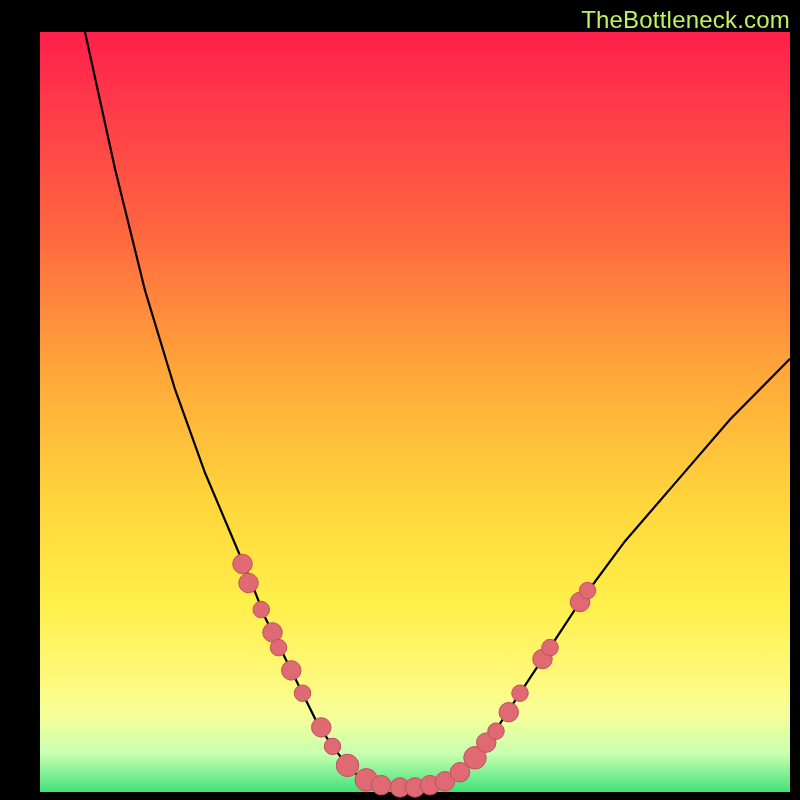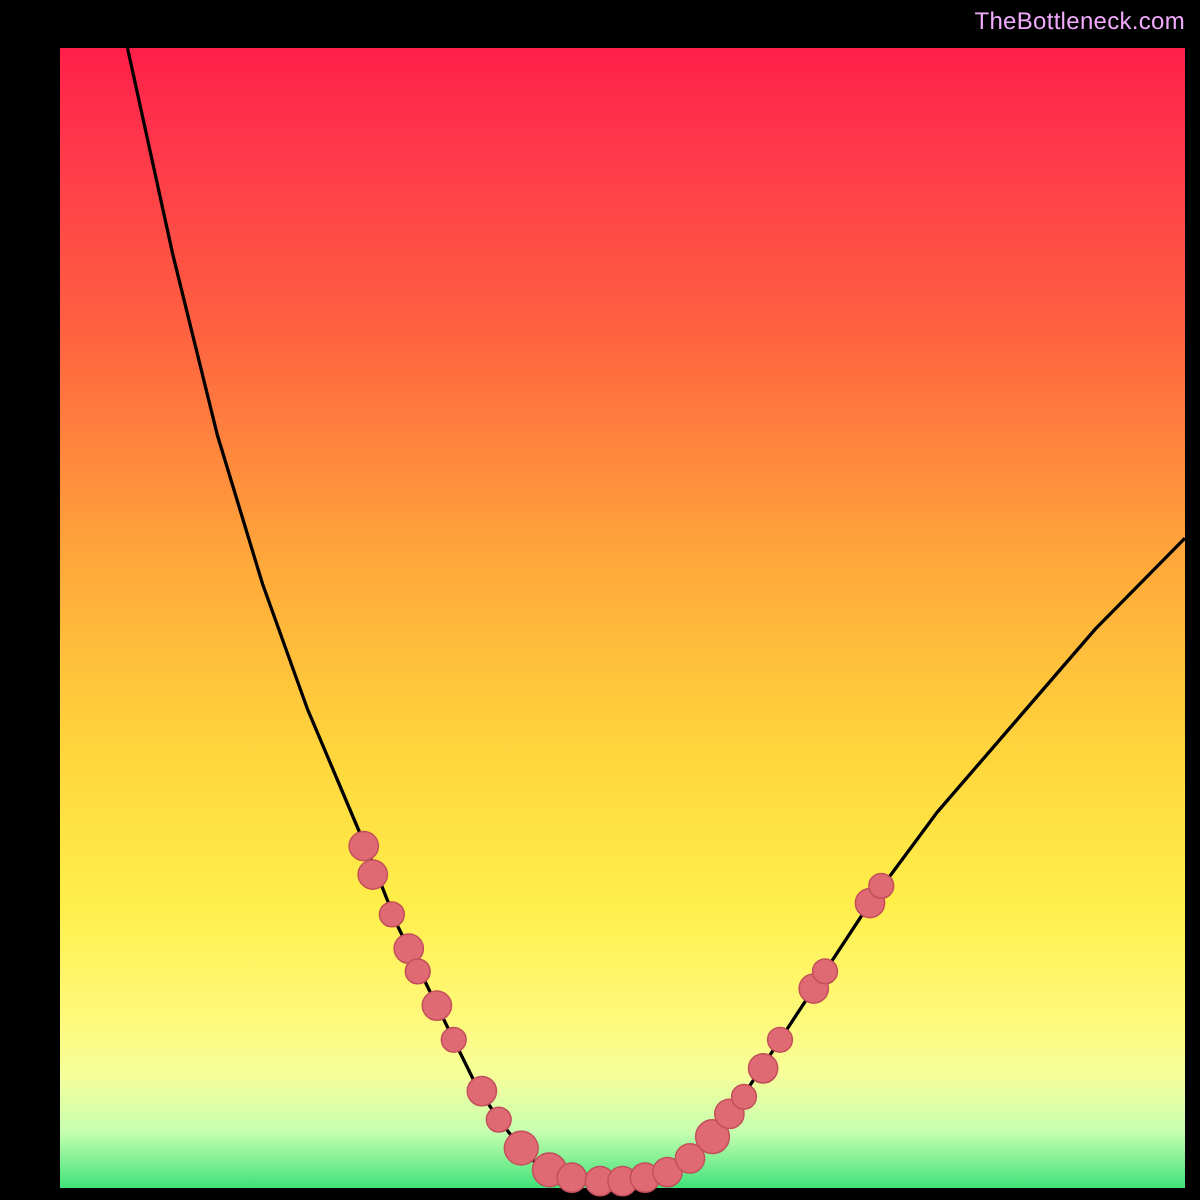--- a/index.html
+++ b/index.html
@@ -55,22 +55,22 @@
   }
   .dot {
     fill: #e06a74;
     stroke: #c24f5a;
     stroke-width: 1;
   }
   .watermark {
     position: absolute;
     top: 6px;
     right: 10px;
-    color: #f0abfc;
-    font-size: 16px;
+    color: #bef264;
+    font-size: 24px;
     font-weight: 400;
     letter-spacing: 0.2px;
     user-select: none;
   }
 </style>
 </head>
 <body>
 
 <div class="frame">
   <div class="plot-area">

